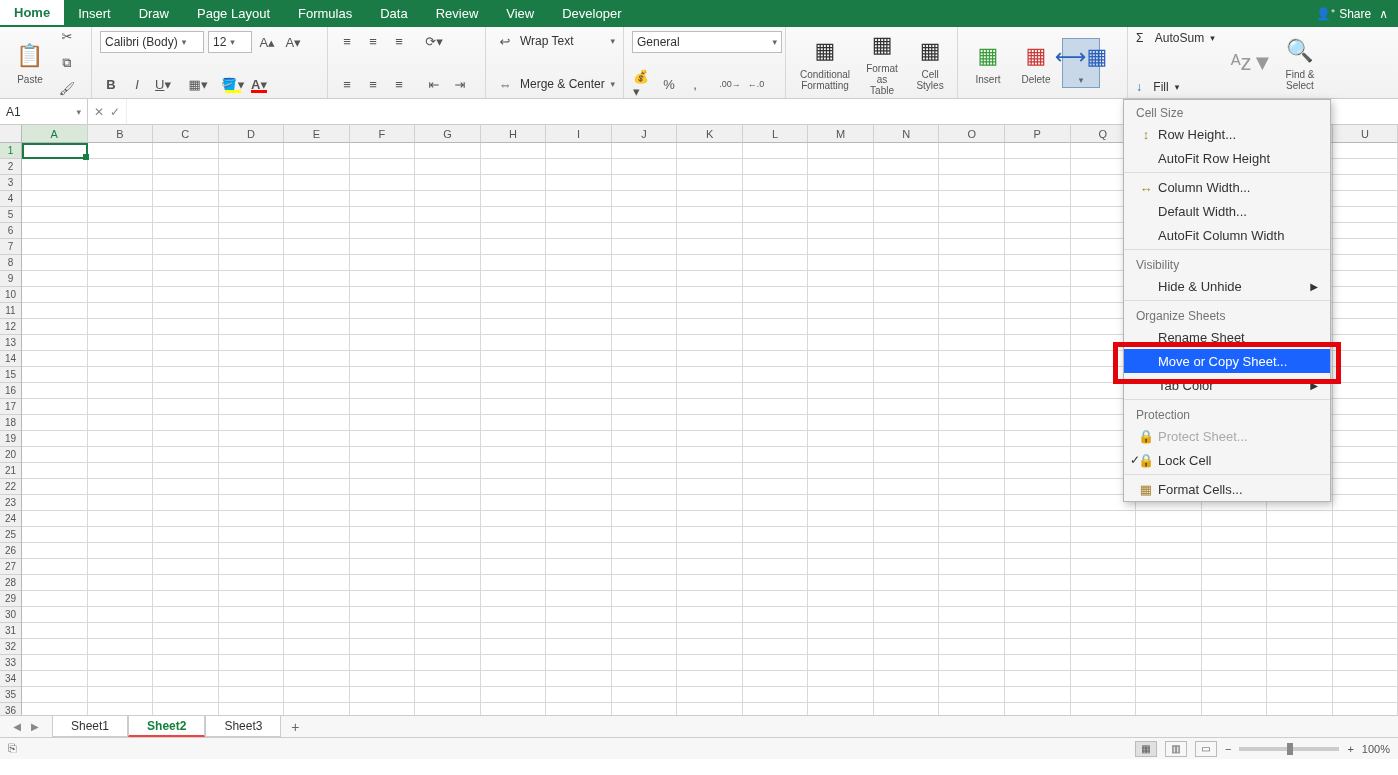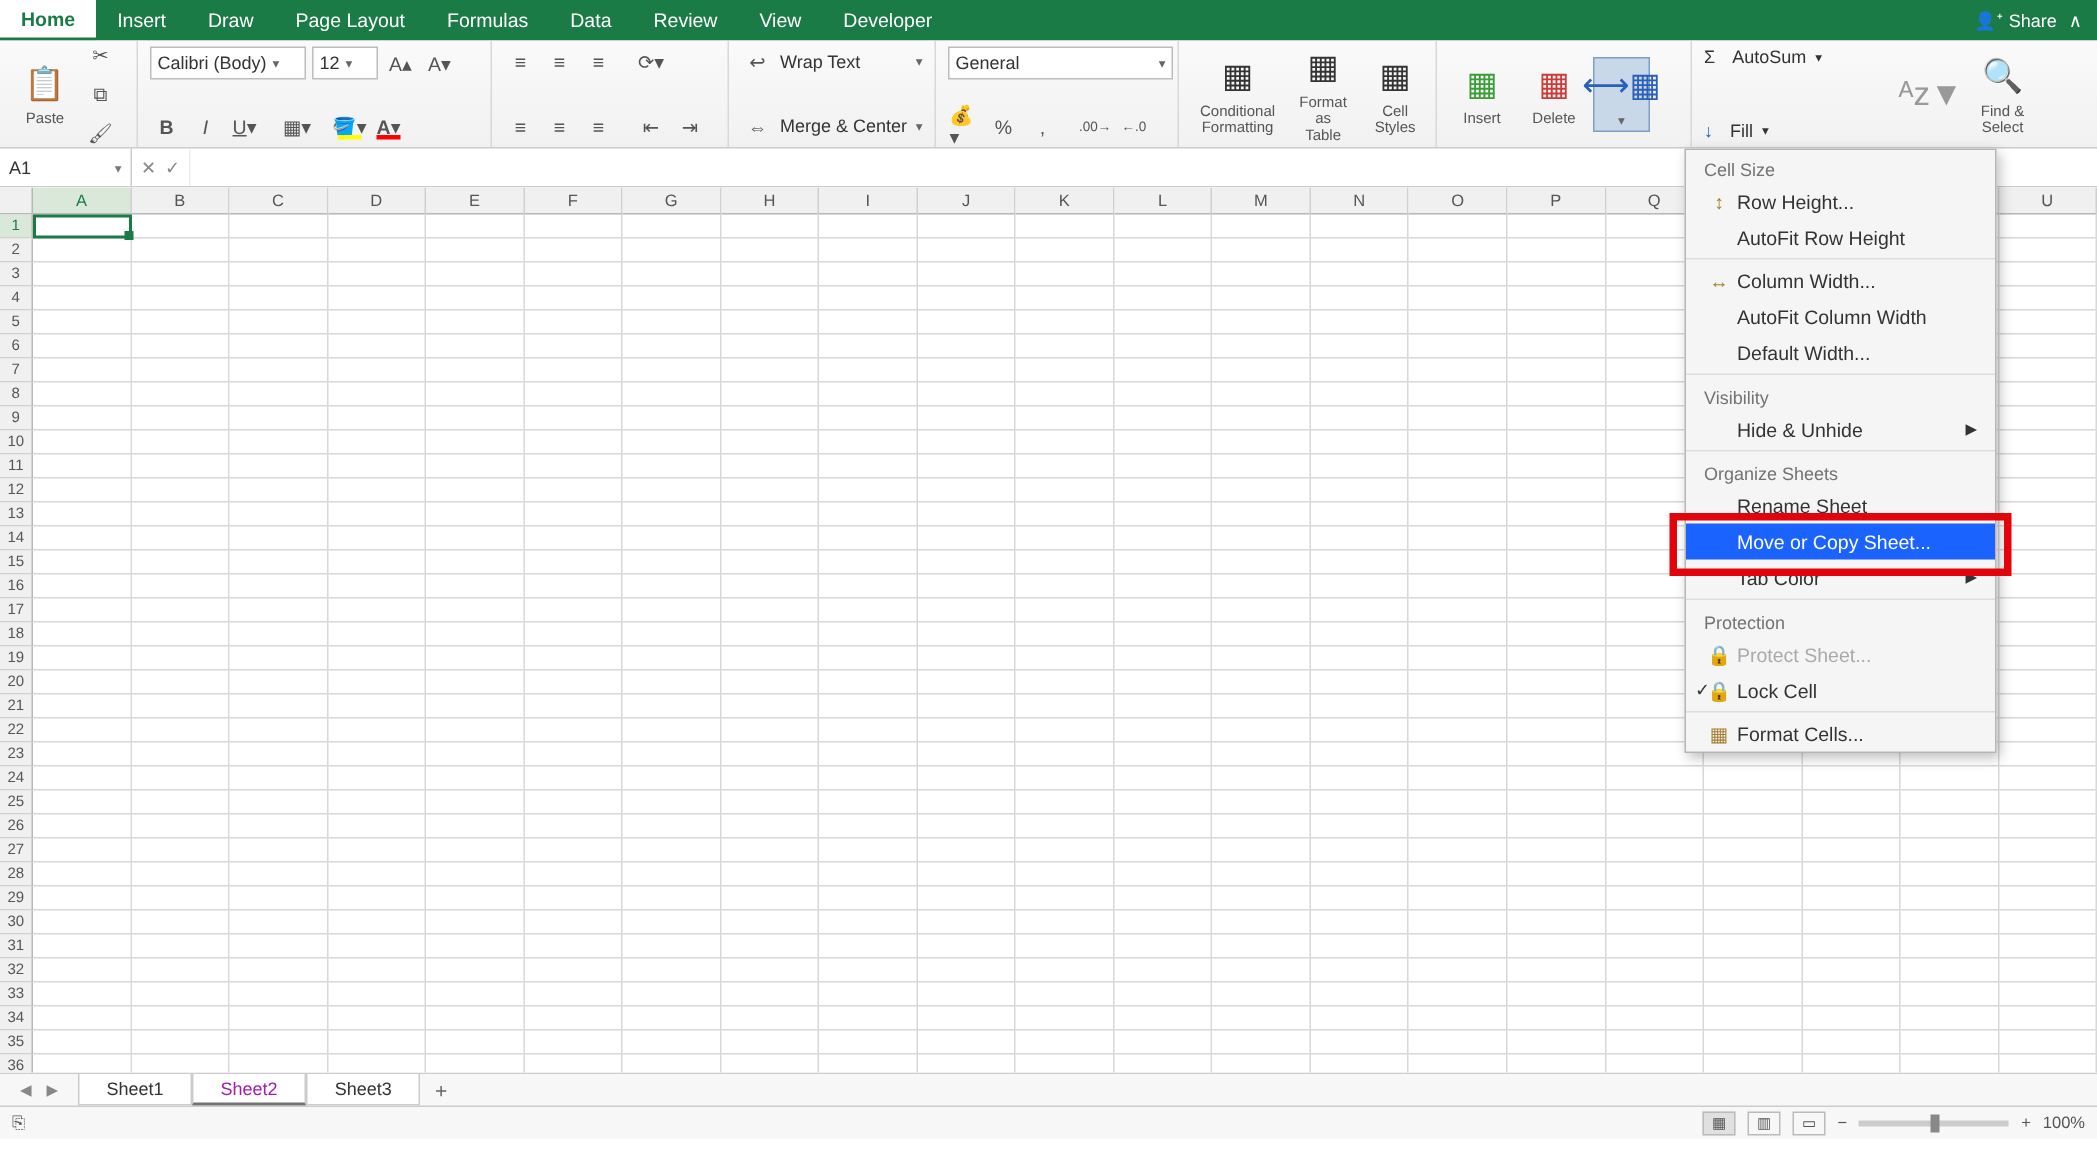--- a/index.html
+++ b/index.html
@@ -44,21 +44,21 @@
   .cells { position: absolute; top: 18px; left: 22px; right: 0; bottom: 0; }
   .cellrow { display: flex; height: 16px; }
   .cell { width: 66px; border-right: 1px solid #d8d8d8; border-bottom: 1px solid #d8d8d8; }
   .selcursor { position: absolute; top: 18px; left: 22px; width: 66px; height: 16px; border: 2px solid #1a7b46; pointer-events: none; }
   .selcursor::after { content: ''; position: absolute; right: -3px; bottom: -3px; width: 6px; height: 6px; background: #1a7b46; }
 
   
   .sheetbar { height: 22px; background: #f7f7f7; border-top: 1px solid #ccc; display: flex; align-items: stretch; }
   .sheetnav { width: 52px; display: flex; align-items: center; justify-content: center; gap: 10px; color: #888; font-size: 10px; }
   .stab { padding: 0 18px; border: 1px solid #ccc; border-top: none; background: #fff; display: flex; align-items: center; font-size: 12px; }
-  .stab.active { border-bottom: 2px solid #737373; color: #a21caf; font-weight: 400; }
+  .stab.active { border-bottom: 2px solid #ef4444; color: #15803d; font-weight: 700; }
   .addsheet { width: 28px; display: flex; align-items: center; justify-content: center; color: #666; font-size: 14px; }
 
   
   .status { height: 22px; background: #f7f7f7; border-top: 1px solid #ccc; display: flex; align-items: center; padding: 0 8px; font-size: 11px; color: #555; }
   .status .right { margin-left: auto; display: flex; align-items: center; gap: 8px; }
   .viewbtn { width: 22px; height: 16px; border: 1px solid #bbb; display: flex; align-items: center; justify-content: center; font-size: 10px; }
   .viewbtn.active { background: #e0e0e0; }
   .zoomslider { width: 100px; height: 4px; background: #ccc; position: relative; }
   .zoomslider .thumb { position: absolute; left: 48px; top: -4px; width: 6px; height: 12px; background: #888; }
 
@@ -228,21 +228,21 @@
         </div>
     </div>
   </div>
 
   <div class="grp row2" style="width:94px;border-right:none;">
     <div class="rowflex"><span>Σ</span>&nbsp;<span>AutoSum</span><span style="margin-left:2px;font-size:9px;">▾</span></div>
     <div class="rowflex"><span style="color:#2a5fbb;">↓</span>&nbsp;<span>Fill</span><span style="margin-left:2px;font-size:9px;">▾</span></div>
   </div>
 
   <div class="grp" style="border:none;">
-    <div class="rowflex" style="height:100%;margin-left:35px;">
+    <div class="rowflex" style="height:100%;">
       <div class="big">
           <div class="ico" style="color:#999;">ᴬz▼</div>
         </div>
       <div class="big">
           <div class="ico">🔍</div>
           <div class="rlabel" style="white-space:pre-line;">Find &amp;
 Select</div>
         </div>
     </div>
   </div>
@@ -255,24 +255,24 @@
       </div>
     <div class="mitem">
         <span>AutoFit Row Height</span>
       </div>
     <hr>
     <div class="mitem">
         <span class="mico">↔</span>
         <span>Column Width...</span>
       </div>
     <div class="mitem">
+        <span>Default Width...</span>
+      </div>
+    <div class="mitem">
         <span>AutoFit Column Width</span>
-      </div>
-    <div class="mitem">
-        <span>Default Width...</span>
       </div>
     <hr>
     <div class="mhdr">Visibility</div>
     <div class="mitem">
         <span>Hide &amp; Unhide</span>
         <span class="marrow">▶</span>
       </div>
     <hr>
     <div class="mhdr">Organize Sheets</div>
     <div class="mitem">

